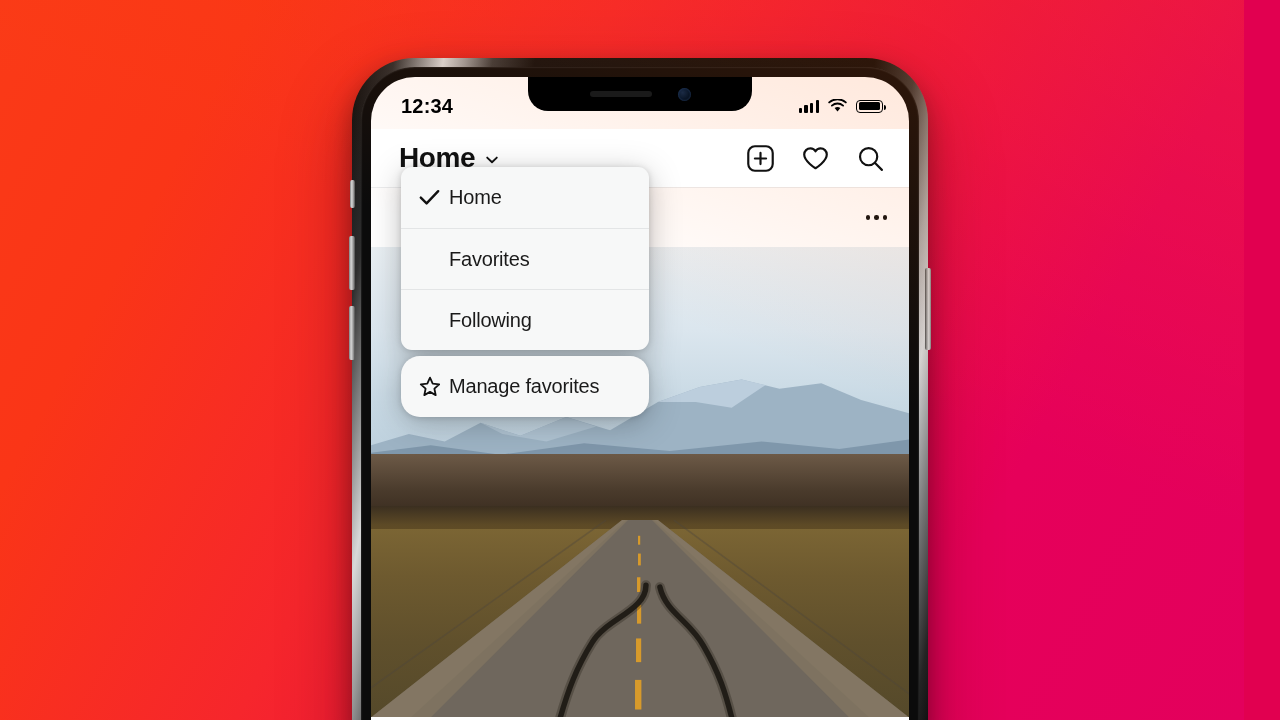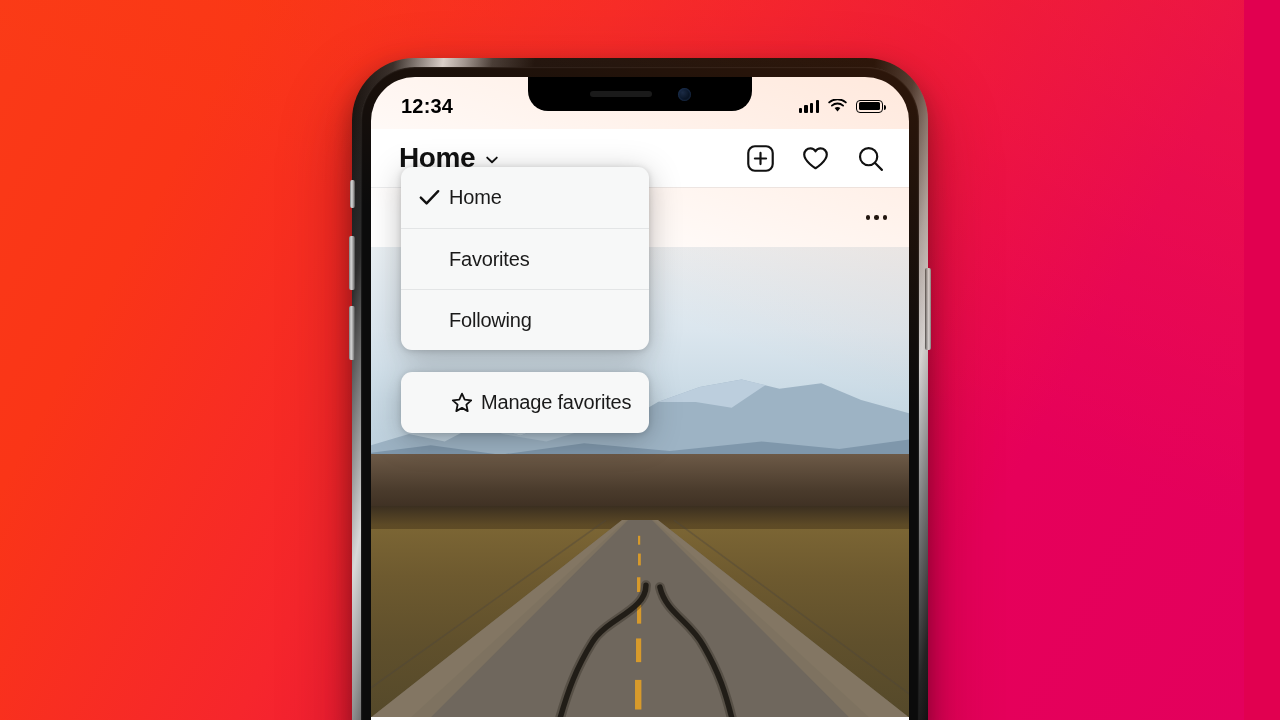--- a/index.html
+++ b/index.html
@@ -118,21 +118,21 @@
     background:linear-gradient(180deg,#7b6534 0%,#6e5a2f 25%,#60502c 60%,#55492a 100%); }
   .road{ position:absolute; left:0; right:0; top:58%; bottom:0; }
   .road svg{ width:100%; height:100%; display:block; }
 
   
   .menu{
     position:absolute; z-index:60; left:30px; top:90px; width:248px;
     filter:drop-shadow(0 6px 16px rgba(0,0,0,.22)) drop-shadow(0 1px 3px rgba(0,0,0,.18));
   }
   .menu-group{ background:#f7f8f8; border-radius:11px; overflow:hidden; }
-  .menu-group.bottom{ margin-top:22px; border-radius:11px;padding-left:32px; }
+  .menu-group.bottom{ margin-top:6px; border-radius:19px; }
   .menu-item{
     display:flex; align-items:center; height:61px; padding:0 0 0 18px; cursor:pointer;
     font-size:20px; color:#1a1a1a; letter-spacing:-.2px;
   }
   .menu-item + .menu-item{ border-top:1px solid #e3e5e6; }
   .mi-icon{ width:30px; display:flex; align-items:center; justify-content:flex-start; flex:none; }
   .mi-icon.spacer{ width:30px; }
   .mi-label{ white-space:nowrap; }
 
   .hidden-text{ position:absolute; width:1px; height:1px; overflow:hidden; clip:rect(0 0 0 0); }

